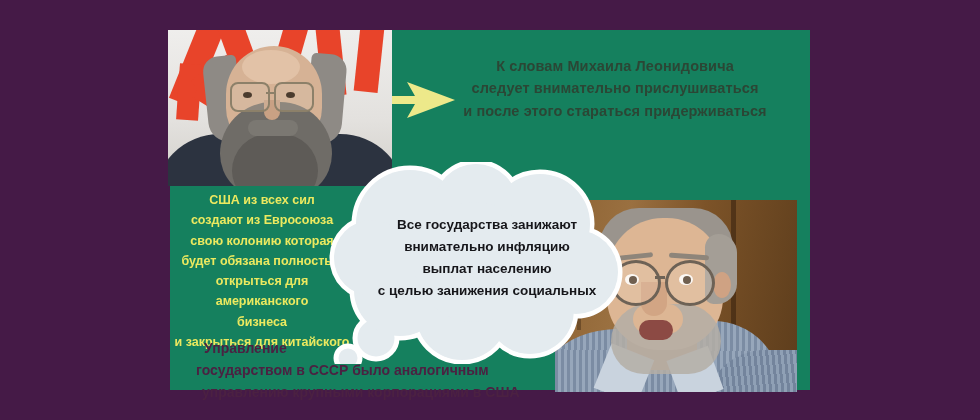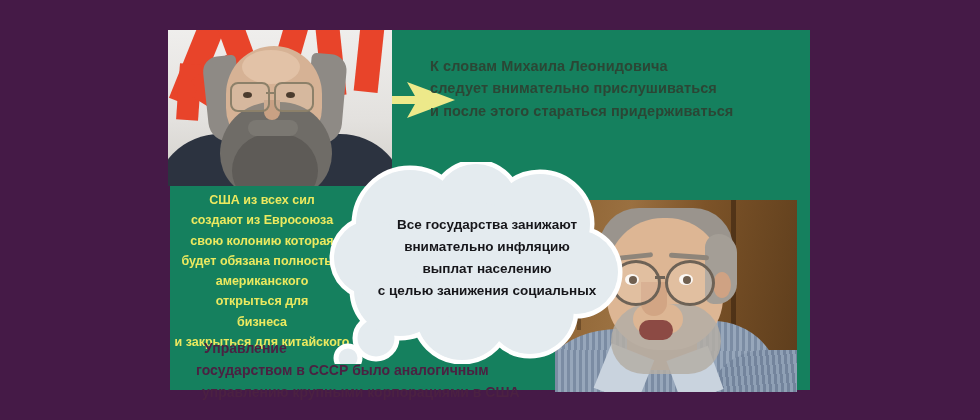--- a/index.html
+++ b/index.html
@@ -341,20 +341,21 @@
     width: 118px;
     height: 36px;
   }
 
   
   .headline {
     position: absolute;
     left: 430px;
     top: 55px;
     width: 370px;
+    text-align: center;
     color: #2b4635;
     font-size: 14.5px;
     font-weight: bold;
     line-height: 1.55;
     letter-spacing: 0.1px;
   }
   .yellow-block {
     position: absolute;
     left: 176px;
     top: 190px;
@@ -478,22 +479,22 @@
     <div>К словам Михаила Леонидовича</div>
     <div>следует внимательно прислушиваться</div>
     <div>и после этого стараться придерживаться</div>
   </div>
 
   <div class="yellow-block">
     <div>США из всех сил</div>
     <div>создают из Евросоюза</div>
     <div>свою колонию которая</div>
     <div class="wide">будет обязана полностью</div>
+    <div>открыться для</div>
     <div>американского</div>
-    <div>открыться для</div>
     <div>бизнеса</div>
     <div class="wide">и закрыться для китайского</div>
   </div>
 
   <div class="bottom-block">
     <span class="l1">Управление</span>
     <span class="l2">государством в СССР было аналогичным</span>
     <span class="l3">управлению  крупными корпорациями в США</span>
   </div>
 

